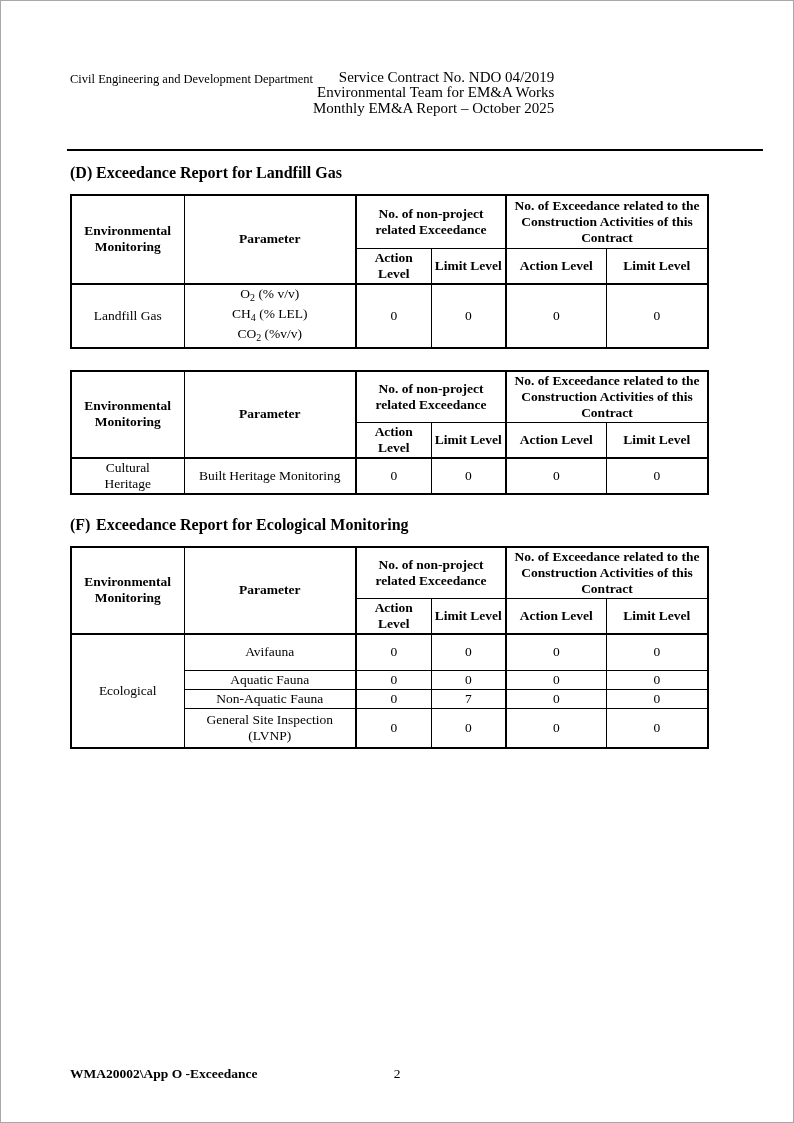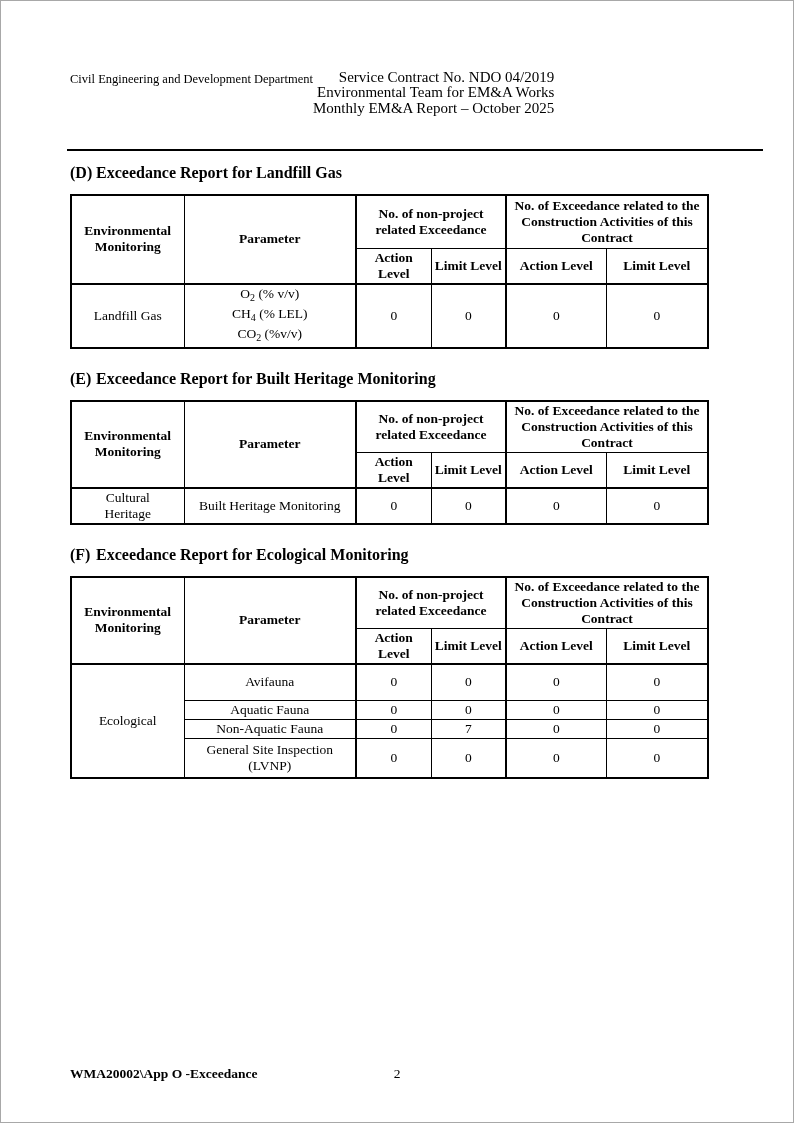--- a/index.html
+++ b/index.html
@@ -129,21 +129,20 @@
             <div class="pline"><span>CO</span><span class="subsc">2</span><span> (%v/v)</span></div>
           </td>
           <td class="bl2">0</td>
           <td>0</td>
           <td class="bl2">0</td>
           <td>0</td>
         </tr>
       </tbody>
     </table>
 
-    <h2 class="section-title"><span class="sec-label">(E)</span><span>Exceedance Report for Built Heritage Monitoring</span></h2>
 
     <table class="data-table">
       <colgroup>
         <col style="width:113px">
           <col style="width:172px">
           <col style="width:75px">
         <col style="width:75px">
           <col style="width:100px">
           <col style="width:102px">
       </colgroup>

